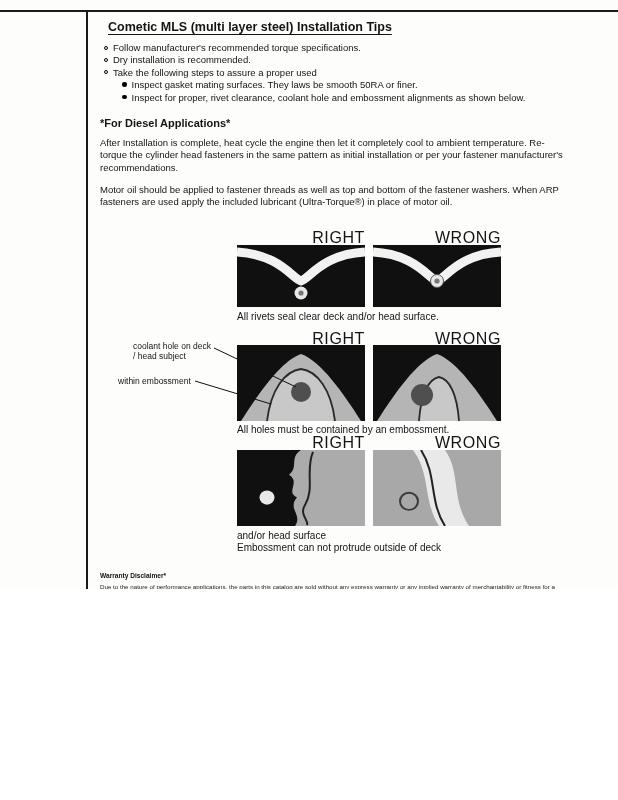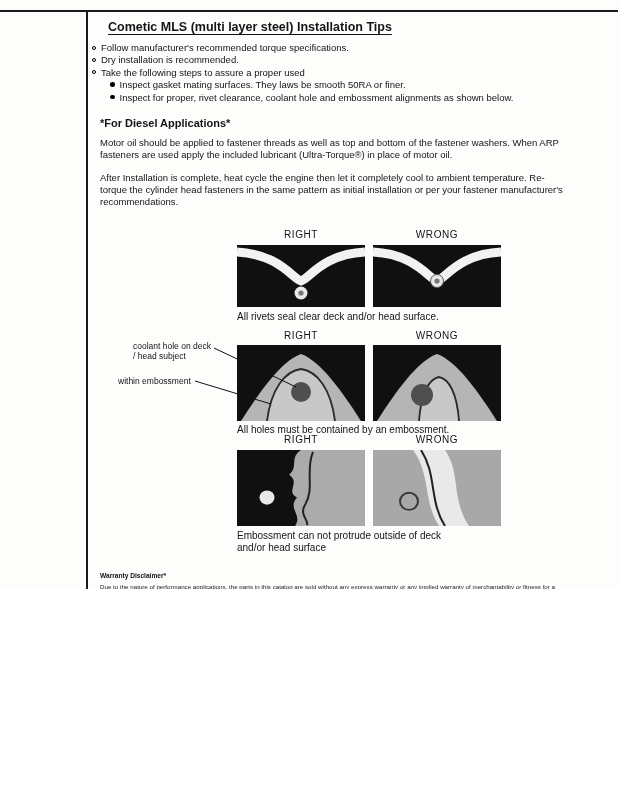--- a/index.html
+++ b/index.html
@@ -13,38 +13,38 @@
   .rule-top    { left:0; top:10px; width:618px; height:2px; }
   .rule-left   { left:86px; top:10px; width:2px; height:766px; }
   .rule-bottom { left:0; top:775px; width:618px; height:2px; background:#333; }
 
   .title {
     position:absolute; left:108px; top:20px;
     font-size:12.5px; font-weight:bold;
     text-decoration:underline; text-underline-offset:3px;
   }
 
-  .tips { position:absolute; left:92px; top:42px; width:472px; font-size:9.5px; line-height:12.4px; }
+  .tips { position:absolute; left:104px; top:42px; width:472px; font-size:9.5px; line-height:12.4px; }
   .tip  { white-space:nowrap; }
   .tip.sub { margin-left:18px; }
   .b-open {
     display:inline-block; width:4px; height:4px; border:1px solid #000;
     border-radius:50%; margin-right:5px; vertical-align:1.5px;
   }
   .b-fill {
     display:inline-block; width:4.5px; height:4.5px; background:#000;
     border-radius:50%; margin-right:5px; vertical-align:1.5px;
   }
 
   .diesel { position:absolute; left:100px; top:117px; width:464px; font-size:9.5px; line-height:12.2px; }
   .diesel h2 { font-size:11px; font-weight:bold; margin-bottom:8px; }
   .diesel p  { margin-bottom:10px; }
   .diesel .note { margin-bottom:0; }
 
-  .rw { position:absolute; text-align:center; font-size:10px; letter-spacing:0.6px; }
+  .rw { position:absolute; text-align:right; font-size:16px; letter-spacing:0.6px; }
   .panel { position:absolute; background:#101010; }
   .panel svg { display:block; width:100%; height:100%; }
   .caption { position:absolute; font-size:10px; line-height:12px; }
   .ann { position:absolute; font-size:8.5px; line-height:9.6px; }
   .overlay { position:absolute; pointer-events:none; }
 
   .warranty { position:absolute; left:100px; top:573px; width:479px; font-size:6.2px; line-height:6.9px; color:#222; }
   .warranty h3 { font-size:6.6px; font-weight:bold; margin-bottom:4px; color:#111; }
   .warranty p { margin-bottom:5px; }
   .warranty p.tight { margin-bottom:1px; }
@@ -65,22 +65,22 @@
   <div class="tips">
     <div class="tip"><span class="b-open"></span><span>Follow manufacturer's recommended torque specifications.</span></div>
     <div class="tip"><span class="b-open"></span><span>Dry installation is recommended.</span></div>
     <div class="tip"><span class="b-open"></span><span>Take the following steps to assure a proper used</span></div>
     <div class="tip sub"><span class="b-fill"></span><span>Inspect gasket mating surfaces.  They laws be smooth 50RA or finer.</span></div>
     <div class="tip sub"><span class="b-fill"></span><span>Inspect for proper, rivet clearance, coolant hole and embossment alignments as shown below.</span></div>
   </div>
 
   <div class="diesel">
     <h2>*For Diesel Applications*</h2>
+    <p>After Installation is complete, heat cycle the engine then let it completely cool to ambient temperature. Re-torque the cylinder head fasteners in the same pattern as initial installation or per your fastener manufacturer's recommendations.</p>
     <p>Motor oil should be applied to fastener threads as well as top and bottom of the fastener washers. When ARP fasteners are used apply the included lubricant (Ultra-Torque®) in place of motor oil.</p>
-    <p>After Installation is complete, heat cycle the engine then let it completely cool to ambient temperature. Re-torque the cylinder head fasteners in the same pattern as initial installation or per your fastener manufacturer's recommendations.</p>
   </div>
 
   <span class="rw" style="left:237px;top:229px;width:128px">RIGHT</span>
   <span class="rw" style="left:373px;top:229px;width:128px">WRONG</span>
 
   <div class="panel" style="left:237px;top:245px;width:128px;height:62px">
     <svg viewBox="0 0 128 62" preserveAspectRatio="none">
       <rect width="128" height="62" fill="#101010"></rect>
       <path d="M0,7 C42,9 56,34 64,36 C72,34 86,9 128,7" fill="none" stroke="#f2f2f2" stroke-width="9"></path>
       <circle cx="64" cy="48" r="6.5" fill="#e8e8e8"></circle>
@@ -141,22 +141,22 @@
   <div class="panel" style="left:373px;top:450px;width:128px;height:76px">
     <svg viewBox="0 0 128 80" preserveAspectRatio="none">
       <rect width="128" height="80" fill="#a8a8a8"></rect>
       <path d="M40,0 C58,26 50,54 66,80 L96,80 C78,52 88,24 72,0 Z" fill="#e9e9e9"></path>
       <path d="M48,0 C64,26 56,54 72,80" fill="none" stroke="#222" stroke-width="2"></path>
       <circle cx="36" cy="54" r="9" fill="none" stroke="#3a3a3a" stroke-width="2"></circle>
     </svg>
   </div>
 
   <div class="caption" style="left:237px;top:530px;width:280px">
+    <span style="display:block">and/or head surface</span>
     <span style="display:block">Embossment can not protrude outside of deck</span>
-    <span style="display:block">and/or head surface</span>
   </div>
 
   <div class="warranty">
     <h3>Warranty Disclaimer*</h3>
     <p>Due to the nature of performance applications, the parts in this catalog are sold without any express warranty or any implied warranty of merchantability or fitness for a particular purpose.  Cometic Gasket Inc., shall not, under any circumstances, be liable for any special, incidental or consequential damages, including, person, party or property, but not limited to, damage, or loss of property or equipment, loss of profits or revenue, cost of purchased or replacement goods, or claims of customers of the purchase, which may arise and/or result from sale, installation or use of these parts.  Installation of these parts could adversely affect the motor manufacturers warranty coverage.</p>
     <p>VENUE-The agreed upon venue, in the event of dispute whatsoever between the parties, whether instituted by either party, including, but not limited to, contract terms, payment terms, delivery, type, defects, sufficiency of product, shall be the Court of Common Pleas, Lake County, Ohio or the Painesville Municipal Court, Lake County, Ohio, depending on the amount in controversy. This agreement shall be governed by and construed under the laws of the State of Ohio.</p>
     <p>All prices and terms are subject to change without notice.</p>
     <p>Terms COD- Secured with a completed dealer/jobber application on File, COD-Company check with a current credit card number on file.  Open accounts may be established by well rated firms.  A credit application is available upon request.  Open accounts are due payable Net 30 days from date of invoice.  No statement will be sent.  If an account becomes 60 or more days past due, it is subject to being placed on credit hold.  No orders will be shipped or new orders accepted until past due balance is paid.  If an account becomes 90 or more days past due, it is subject to being placed for collections.  All costs of collection are the responsibility of the customer, including attorney fees, court costs, and other expenses of litigation.</p>
     <p>Returns- Authorized (RGA) must be obtained in advance on all returns.  A packing slip or invoice number must accompany the merchandise.  No returns after 30 days from invoice date.  All returns are subject to a 25% restocking charge.  All custom designed and custom manufactured gaskets are non-returnable.</p>
     <p class="tight">Only catalog parts are returnable.</p>

